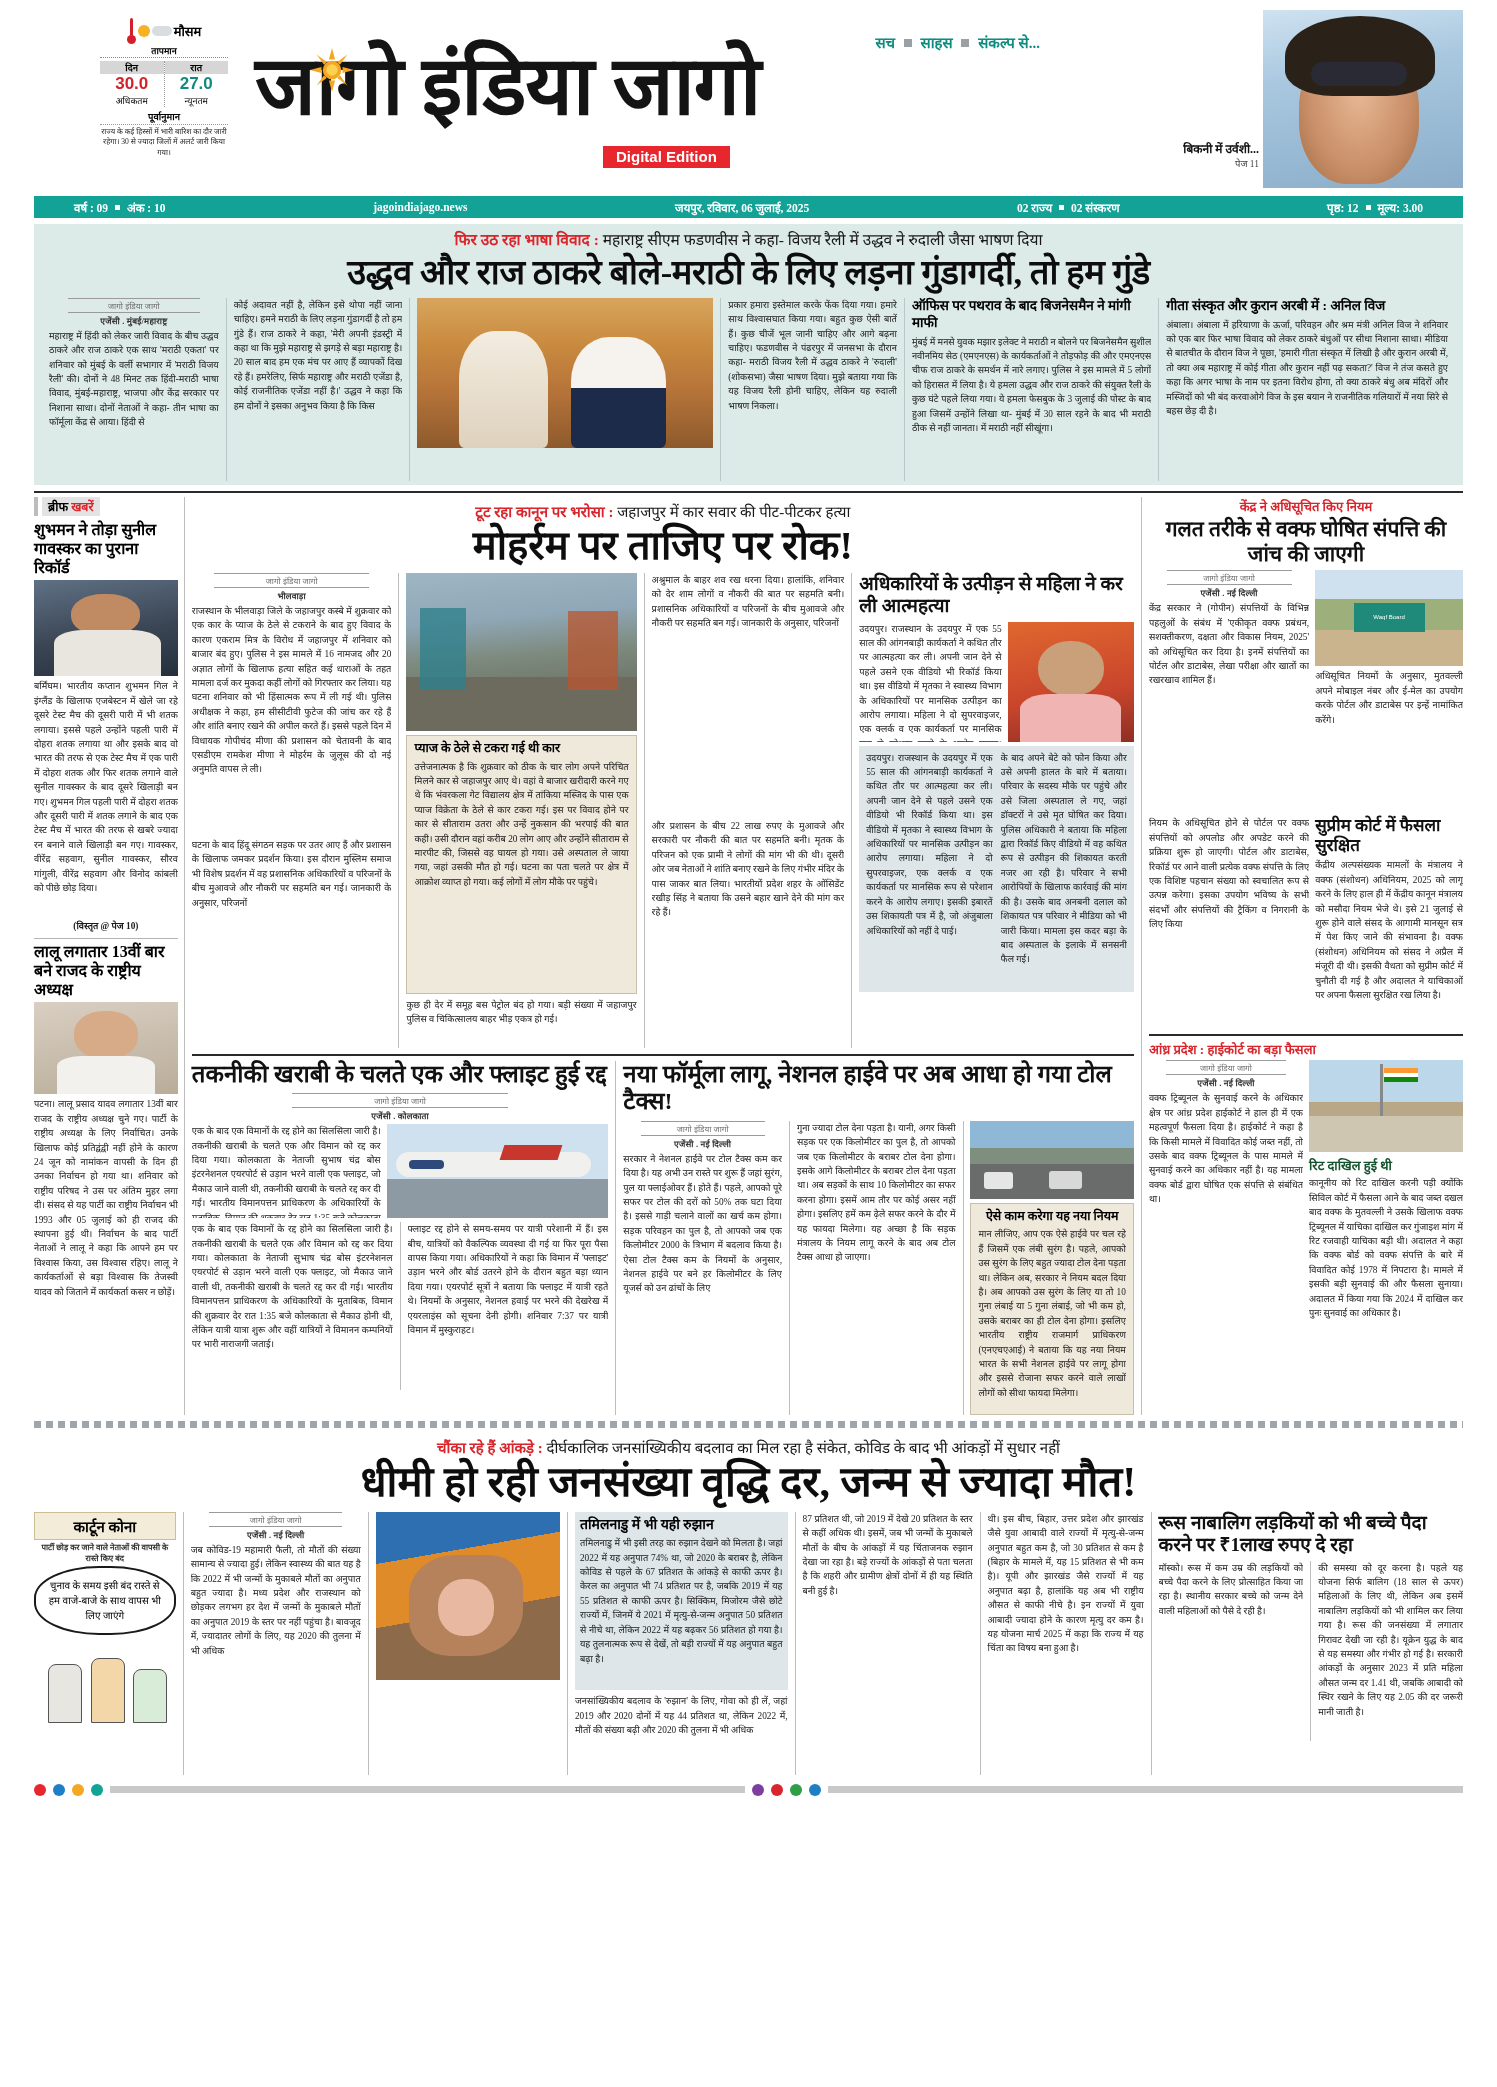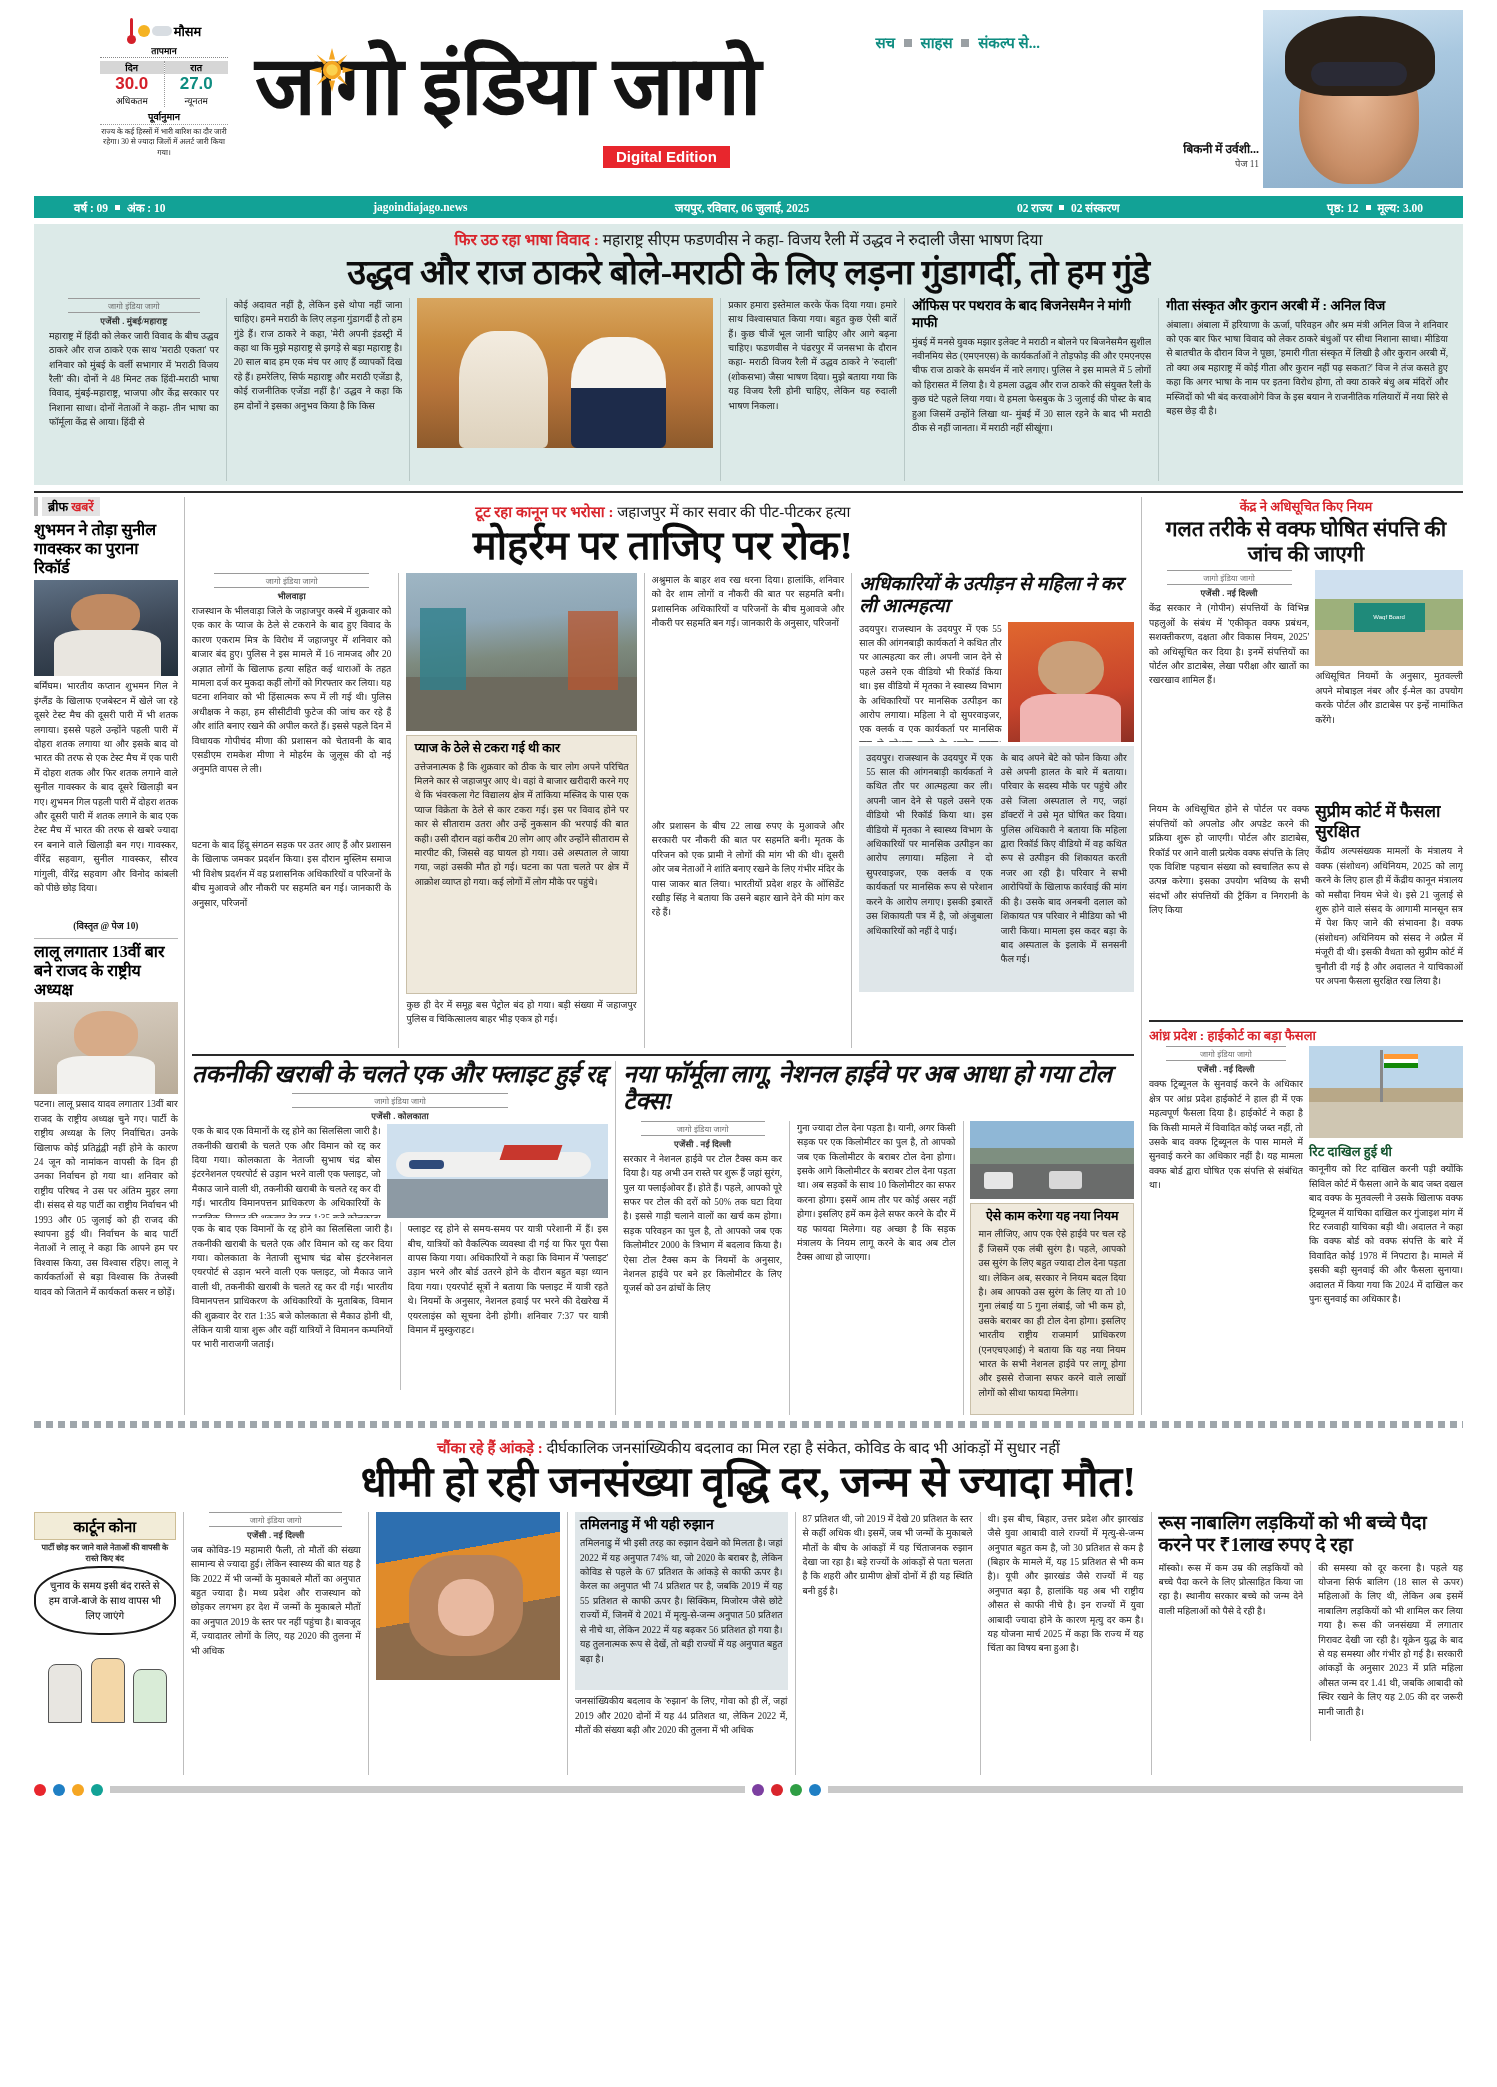--- a/index.html
+++ b/index.html
@@ -151,21 +151,21 @@
     text-align:center; font-family:"Liberation Serif", serif; font-size:15px;
     color:#161616; padding:4px 0 1px;
   }
   .kicker2 b { color:#d9252c; }
   .head2 {
     text-align:center; font-family:"Liberation Serif", serif; font-weight:bold;
     font-size:40px; line-height:1.08; color:#0d0d0d; margin:2px 0 6px;
   }
   .head-mid {
     font-family:"Liberation Serif", serif; font-weight:bold; font-size:24px;
-    line-height:1.15; color:#111; margin-bottom:5px;font-style:italic;
+    line-height:1.15; color:#111; margin-bottom:5px;
   }
   .head-right {
     font-family:"Liberation Serif", serif; font-weight:bold; font-size:21px;
     line-height:1.18; color:#111; margin-bottom:4px;
   }
   .eyebrow-red {
     font-family:"Liberation Serif", serif; font-weight:bold; font-size:13px;
     color:#d9252c; margin-bottom:2px;
   }
   .brief-tag {
@@ -496,21 +496,21 @@
           <div class="body-col" style="height:196px">केंद्र सरकार ने (गोपीन) संपत्तियों के विभिन्न पहलुओं के संबंध में 'एकीकृत वक्फ प्रबंधन, सशक्तीकरण, दक्षता और विकास नियम, 2025' को अधिसूचित कर दिया है। इनमें संपत्तियों का पोर्टल और डाटाबेस, लेखा परीक्षा और खातों का रखरखाव शामिल हैं।</div>
         </div>
         <div style="width:48%">
           <div class="photo" style="height:96px;background:linear-gradient(180deg,#cfe0ef 0 30%,#9db07b 30% 62%,#c9b48d 62% 100%)">
             <div style="position:absolute;left:26%;top:34%;width:48%;height:30%;background:#1f8a7a;display:flex;align-items:center;justify-content:center;color:#fff;font-size:6px;font-family:'Liberation Sans',sans-serif">Waqf Board</div>
           </div>
           <div class="body-col" style="height:96px;margin-top:3px">अधिसूचित नियमों के अनुसार, मुतवल्ली अपने मोबाइल नंबर और ई-मेल का उपयोग करके पोर्टल और डाटाबेस पर इन्हें नामांकित करेंगे।</div>
         </div>
       </div>
 
-      <div style="display:flex;gap:6px;margin-top:5px">
+      <div style="display:flex;gap:6px;margin-top:19px">
         <div class="body-col" style="width:52%;height:200px">नियम के अधिसूचित होने से पोर्टल पर वक्फ संपत्तियों को अपलोड और अपडेट करने की प्रक्रिया शुरू हो जाएगी। पोर्टल और डाटाबेस, रिकॉर्ड पर आने वाली प्रत्येक वक्फ संपत्ति के लिए एक विशिष्ट पहचान संख्या को स्वचालित रूप से उत्पन्न करेगा। इसका उपयोग भविष्य के सभी संदर्भों और संपत्तियों की ट्रैकिंग व निगरानी के लिए किया</div>
         <div style="width:48%">
           <div class="head-right" style="font-size:17px;margin-bottom:2px">सुप्रीम कोर्ट में फैसला सुरक्षित</div>
           <div class="body-col" style="height:170px">केंद्रीय अल्पसंख्यक मामलों के मंत्रालय ने वक्फ (संशोधन) अधिनियम, 2025 को लागू करने के लिए हाल ही में केंद्रीय कानून मंत्रालय को मसौदा नियम भेजे थे। इसे 21 जुलाई से शुरू होने वाले संसद के आगामी मानसून सत्र में पेश किए जाने की संभावना है। वक्फ (संशोधन) अधिनियम को संसद ने अप्रैल में मंजूरी दी थी। इसकी वैधता को सुप्रीम कोर्ट में चुनौती दी गई है और अदालत ने याचिकाओं पर अपना फैसला सुरक्षित रख लिया है।</div>
         </div>
       </div>
 
       <div class="rule-hd" style="margin:6px 0 4px"></div>
 
       <div class="eyebrow-red">आंध्र प्रदेश : हाईकोर्ट का बड़ा फैसला</div>

